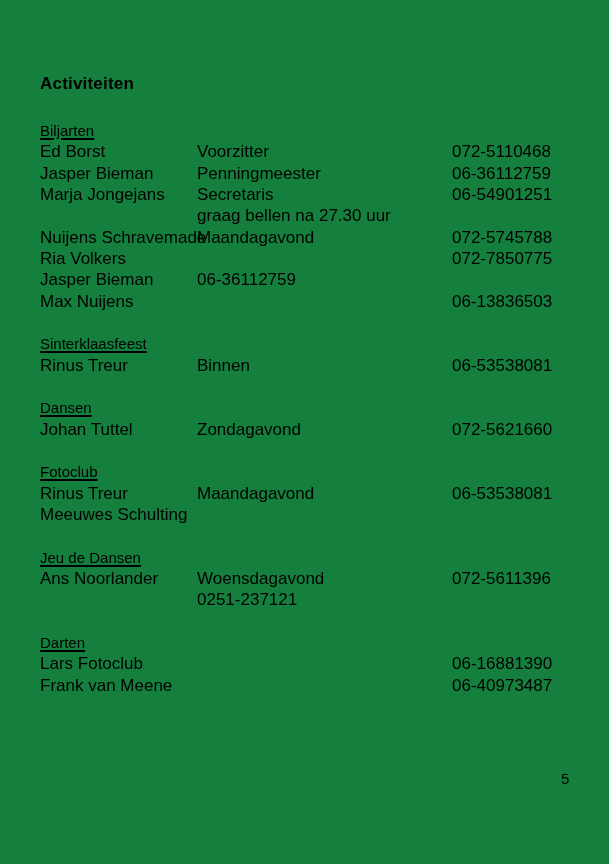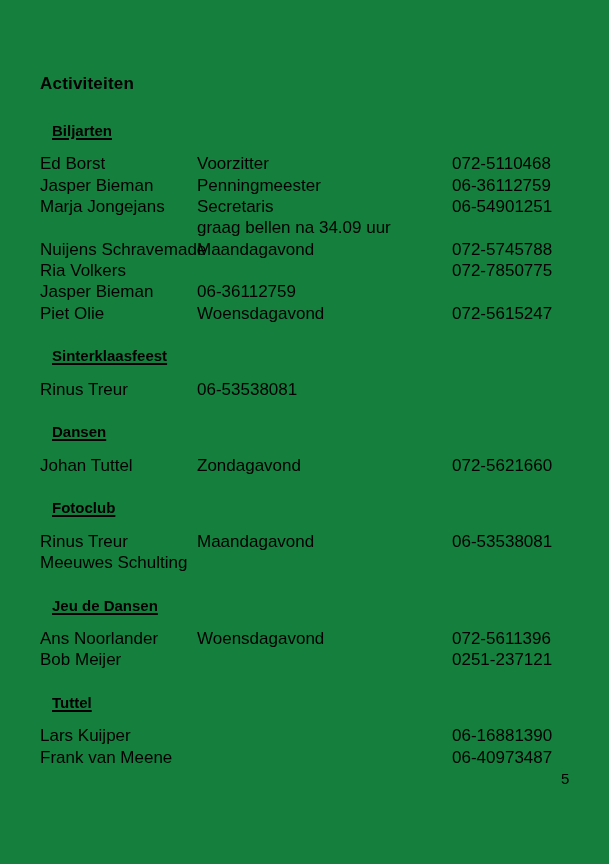--- a/index.html
+++ b/index.html
@@ -27,23 +27,23 @@
     font-weight: 700;
     line-height: 22px;
     margin: 0 0 25px 0;
     letter-spacing: 0.2px;
   }
   .section {
     margin: 0 0 21.33px 0;
   }
   .section-heading {
     font-size: 15px;
-    font-weight: 700;
+    font-weight: 400;
     line-height: 21.33px;
-    margin: 12px;
+    margin: 0;
     text-decoration: underline;
     text-decoration-thickness: 1.5px;
     text-underline-offset: 2px;
   }
   .row {
     display: grid;
     grid-template-columns: 157px 255px 1fr;
     min-height: 21.33px;
   }
   .cell {
@@ -83,55 +83,56 @@
   </div>
 
   <div class="row">
     <span class="cell">Marja Jongejans</span>
     <span class="cell">Secretaris</span>
     <span class="cell">06-54901251</span>
   </div>
 
   <div class="row">
     <span class="cell"></span>
-    <span class="cell">graag bellen na 34.09 uur</span>
+    <span class="cell">graag bellen na 27.30 uur</span>
     <span class="cell"></span>
   </div>
 
   <div class="row">
     <span class="cell">Nuijens Schravemade</span>
     <span class="cell">Maandagavond</span>
     <span class="cell">072-5745788</span>
   </div>
 
   <div class="row">
     <span class="cell">Ria Volkers</span>
     <span class="cell"></span>
     <span class="cell">072-7850775</span>
   </div>
 
   <div class="row">
     <span class="cell">Jasper Bieman</span>
     <span class="cell">06-36112759</span>
   </div>
 
+  <div class="row">
+    <span class="cell">Max Nuijens</span>
+    <span class="cell"></span>
+    <span class="cell">06-13836503</span>
+  </div>
 
-  <div class="row">
-    <span class="cell">Piet Olie</span>
-    <span class="cell">Woensdagavond</span>
-    <span class="cell">072-5615247</span>
-  </div>
 </div>
   </section>
 
   <section class="section">
     <h2 class="section-heading">Sinterklaasfeest</h2>
     <div class="section-rows">
   <div class="row">
     <span class="cell">Rinus Treur</span>
+    <span class="cell">Binnen</span>
     <span class="cell">06-53538081</span>
   </div>
 </div>
   </section>
 
   <section class="section">
     <h2 class="section-heading">Dansen</h2>
     <div class="section-rows">
   <div class="row">
     <span class="cell">Johan Tuttel</span>
@@ -161,32 +162,31 @@
   <section class="section">
     <h2 class="section-heading">Jeu de Dansen</h2>
     <div class="section-rows">
   <div class="row">
     <span class="cell">Ans Noorlander</span>
     <span class="cell">Woensdagavond</span>
     <span class="cell">072-5611396</span>
   </div>
 
   <div class="row">
-    <span class="cell">Bob Meijer</span>
     <span class="cell"></span>
     <span class="cell">0251-237121</span>
   </div>
 </div>
   </section>
 
   <section class="section">
-    <h2 class="section-heading">Tuttel</h2>
+    <h2 class="section-heading">Darten</h2>
     <div class="section-rows">
   <div class="row">
-    <span class="cell">Lars Kuijper</span>
+    <span class="cell">Lars Fotoclub</span>
     <span class="cell"></span>
     <span class="cell">06-16881390</span>
   </div>
 
   <div class="row">
     <span class="cell">Frank van Meene</span>
     <span class="cell"></span>
     <span class="cell">06-40973487</span>
   </div>
 </div>

